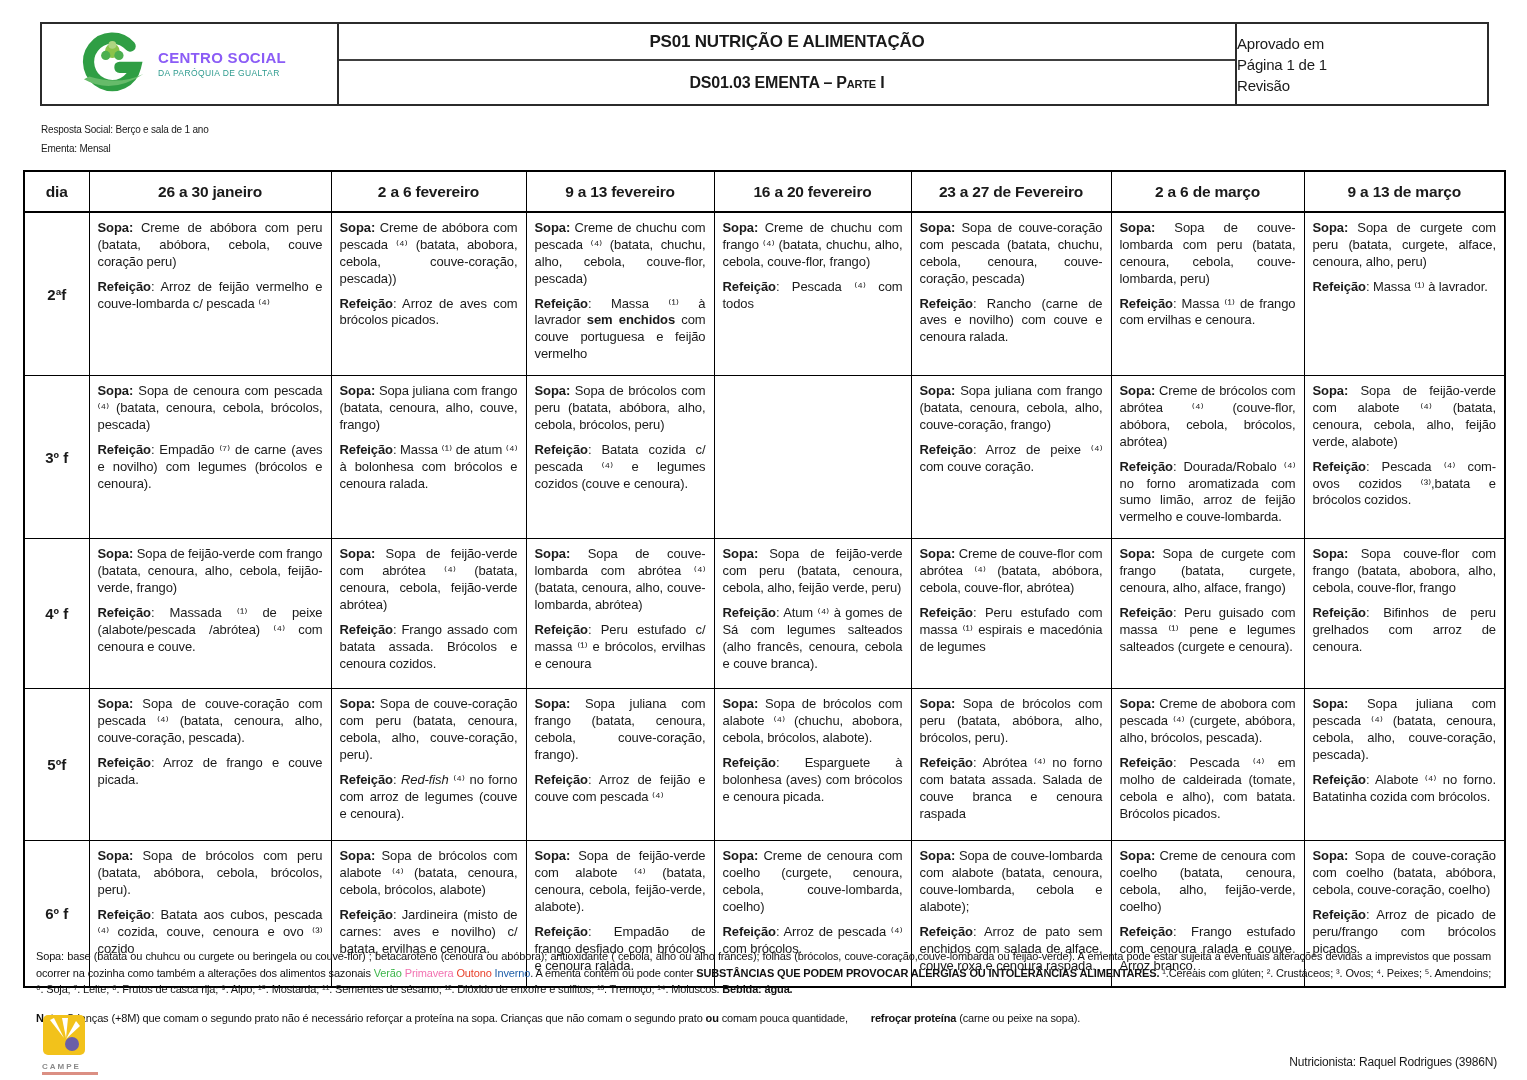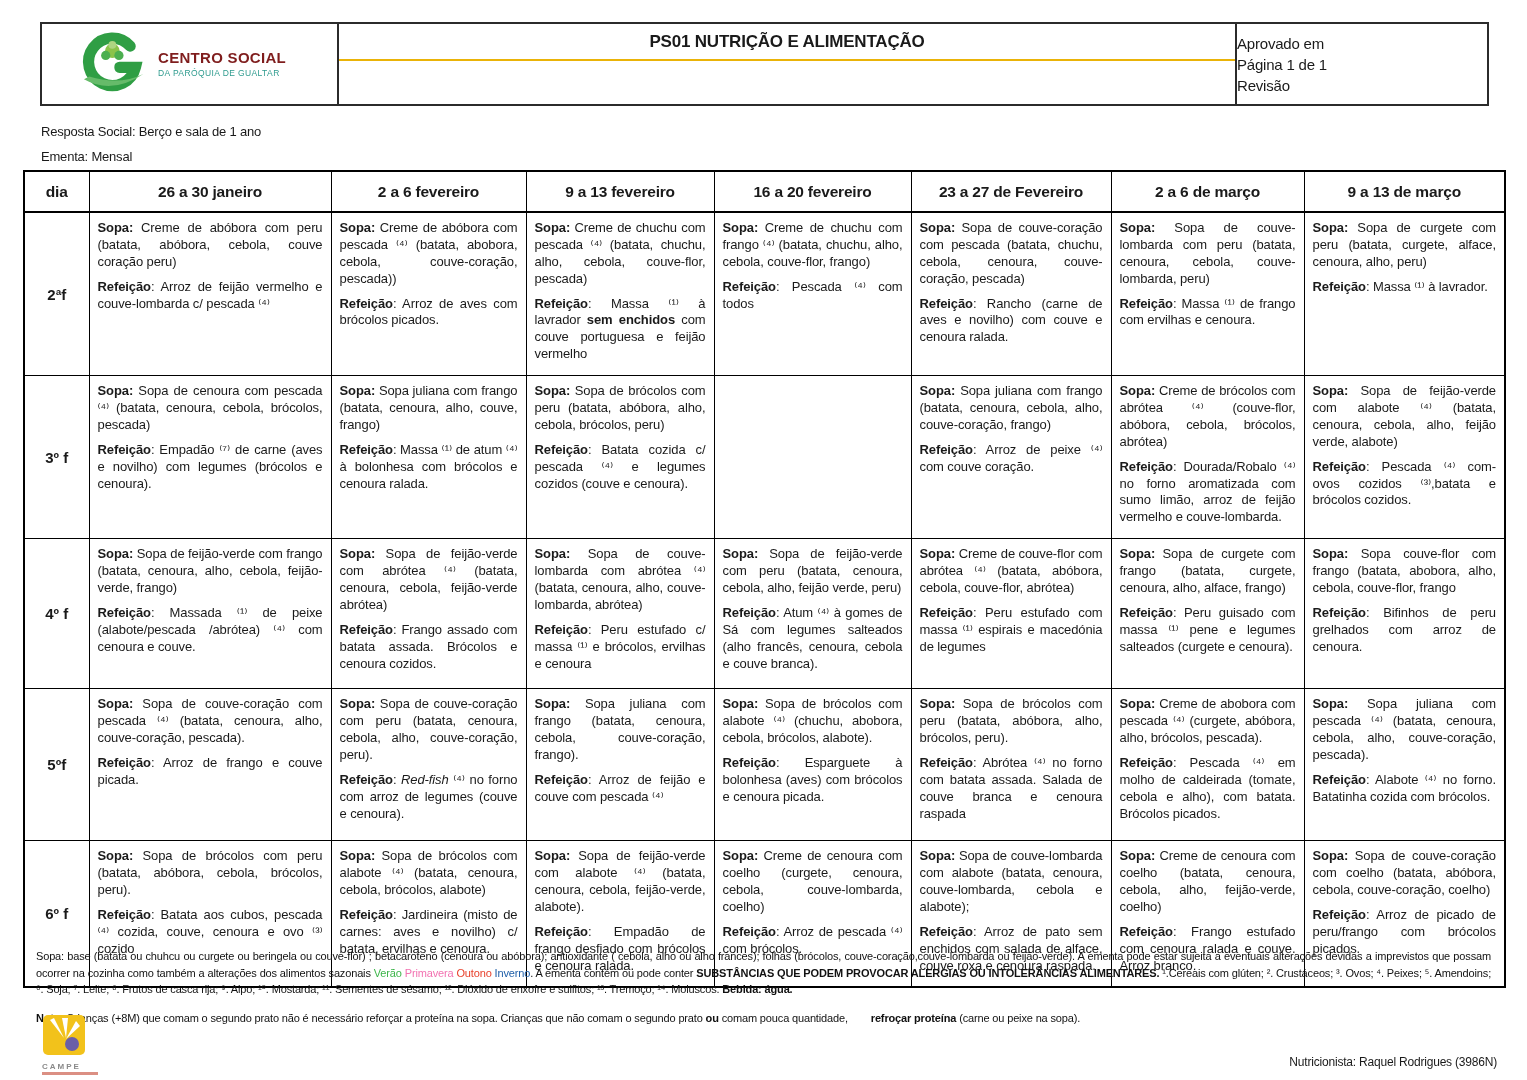--- a/index.html
+++ b/index.html
@@ -7,32 +7,32 @@
   .page {
     position:relative; width:1527px; height:1080px; background:#fff;
     font-family:"Liberation Sans","DejaVu Sans",sans-serif; color:#1a1a1a; overflow:hidden;
   }
 
   
   .header-box { position:absolute; left:40px; top:22px; width:1449px; height:84px;
     border:2px solid #2b2b2b; display:flex; background:#fff; }
   .logo-cell { width:295px; display:flex; align-items:center; padding-left:38px; gap:12px; }
   .org-text { display:flex; flex-direction:column; line-height:1.15; }
-  .org-name { color:#7f1d1d; font-weight:bold; font-size:15px; letter-spacing:.3px; }
+  .org-name { color:#8b5cf6; font-weight:bold; font-size:15px; letter-spacing:.3px; }
   .org-sub  { color:#2e9b8e; font-size:8.5px; letter-spacing:.4px; margin-top:2px; }
   .title-cell { flex:1; border-left:2px solid #2b2b2b; border-right:2px solid #2b2b2b;
     display:flex; flex-direction:column; }
   .title-top { height:37px; display:flex; align-items:center; justify-content:center;
-    border-bottom:2px solid #eab308; font-weight:bold; font-size:17px; letter-spacing:-.2px; }
+    border-bottom:2px solid #404040; font-weight:bold; font-size:17px; letter-spacing:-.2px; }
   .title-bottom { flex:1; display:flex; align-items:center; justify-content:center;
     font-weight:bold; font-size:16px; font-variant:small-caps; letter-spacing:-.2px; }
   .approval-cell { width:250px; display:flex; flex-direction:column; justify-content:center;
     padding-right:12px; font-size:15px; line-height:1.4; letter-spacing:-.2px; }
 
-  .meta { position:absolute; left:41px; top:120px; font-size:13px; line-height:1.9; letter-spacing:-.2px; }
+  .meta { position:absolute; left:41px; top:120px; font-size:10px; line-height:1.9; letter-spacing:-.2px; }
 
   
   table.menu-table { position:absolute; left:23px; top:170px; width:1481px;
     border-collapse:collapse; table-layout:fixed; border:2.5px solid #000; }
   .menu-table th, .menu-table td { border:1.6px solid #000; }
   .menu-table thead th { height:41px; font-size:15.5px; font-weight:bold; text-align:center;
     vertical-align:middle; border-top:2.5px solid #000; border-bottom:2.5px solid #000;
     letter-spacing:-.2px; }
   .menu-table td.day { text-align:center; vertical-align:middle; font-weight:bold; font-size:15px; }
   .menu-table td.menu { vertical-align:top; padding:7px 8px 4px; font-size:13px;
@@ -68,20 +68,21 @@
           <circle cx="49" cy="24" r="6" fill="#aed581"></circle>
         </svg>
       </span>
       <span class="org-text">
         <span class="org-name">CENTRO SOCIAL</span>
         <span class="org-sub">DA PARÓQUIA DE GUALTAR</span>
       </span>
     </div>
     <div class="title-cell">
       <div class="title-top">PS01 NUTRIÇÃO E ALIMENTAÇÃO</div>
+      <div class="title-bottom">DS01.03 EMENTA – Parte I</div>
     </div>
     <div class="approval-cell">
       <div>Aprovado em</div>
       <div>Página 1 de 1</div>
       <div>Revisão</div>
     </div>
   </div>
 
   <div class="meta">
     <div>Resposta Social: Berço e sala de 1 ano</div>

